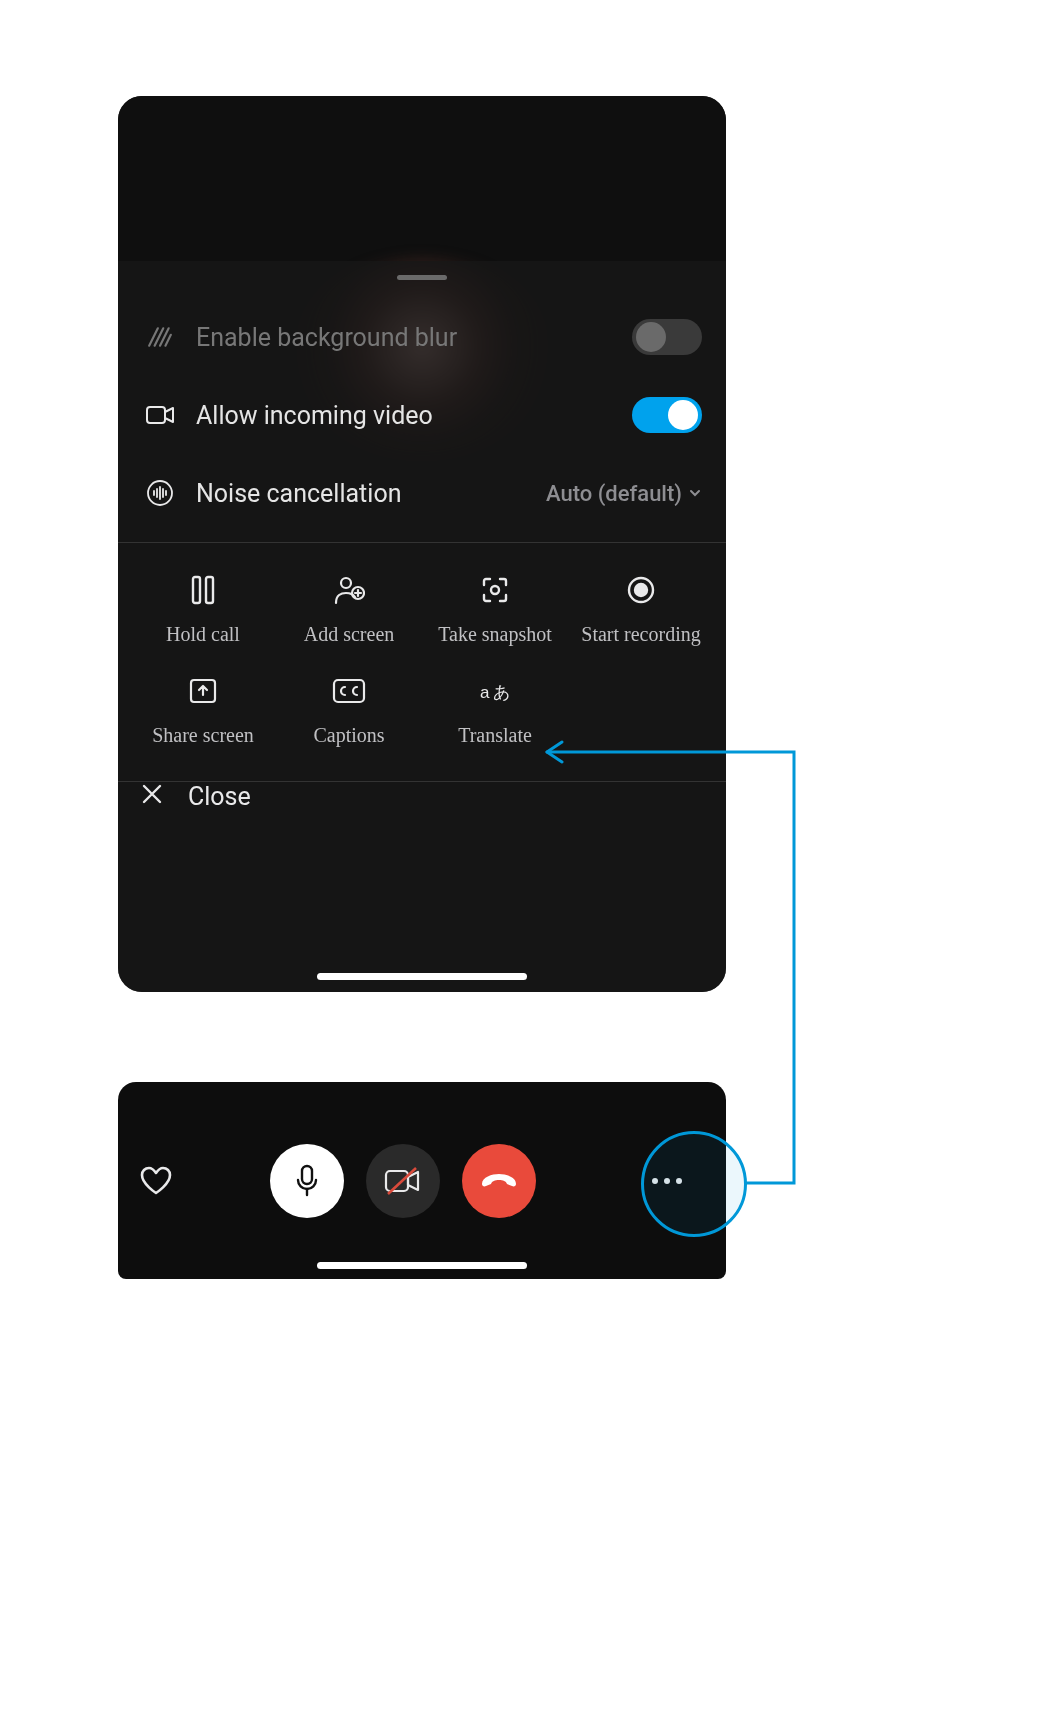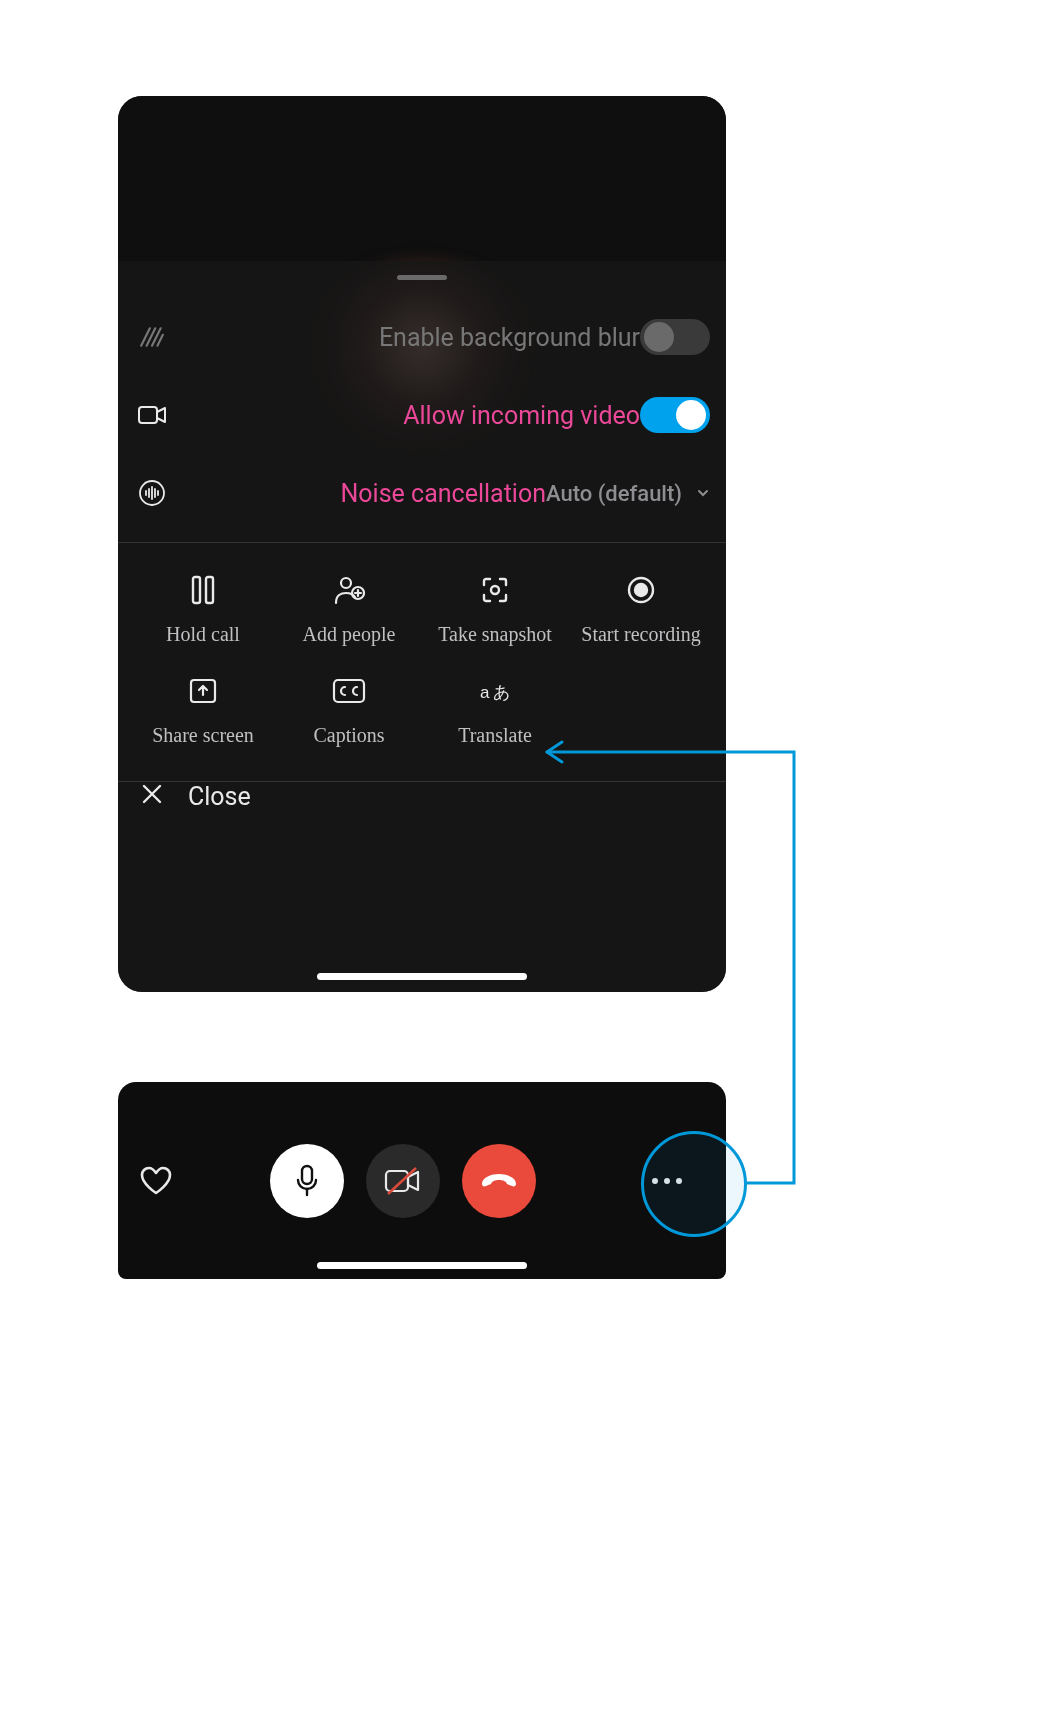--- a/index.html
+++ b/index.html
@@ -60,33 +60,32 @@
     height: 5px;
     background: #6a6a6a;
     border-radius: 3px;
     margin: 14px auto 18px;
     z-index: 3;
   }
   .option-row {
     display: flex;
     align-items: center;
     height: 78px;
-    padding: 0 16px;
-    text-align: right;
+    padding: 0 24px;
   }
   .option-icon {
     width: 36px;
     display: flex;
     justify-content: center;
     align-items: center;
   }
   .option-label {
     flex: 1;
     font-size: 25px;
-    color: #ec4899;
+    color: #e5e5e5;
     margin-left: 18px;
   }
   .disabled { color: #777; }
   .disabled .option-icon svg, .disabled svg { stroke: #777 !important; }
   .toggle {
     width: 70px;
     height: 36px;
     border-radius: 18px;
     position: relative;
   }
@@ -100,21 +99,21 @@
   .toggle.off { background: #3a3a3a; }
   .toggle.off .toggle-thumb { left: 4px; background: #6a6a6a; }
   .toggle.on { background: #00a2ed; }
   .toggle.on .toggle-thumb { right: 4px; background: #ffffff; }
   .dropdown-value {
     font-size: 22px;
     color: #8e8e92;
     font-weight: 500;
     display: inline-flex;
     align-items: center;
-    gap: 14px;
+    gap: 6px;
   }
   .divider {
     height: 1px;
     background: #333;
     margin: 10px 0 0;
   }
   
   .action-grid {
     display: grid;
     grid-template-columns: repeat(4, 1fr);
@@ -305,21 +304,21 @@
         </div>
         <div class="action-item">
           <span class="action-icon">
             <svg width="32" height="30" viewBox="0 0 32 30" fill="none" stroke="#e9e9ea" stroke-width="2.2" stroke-linecap="round">
               <circle cx="13" cy="8" r="5"></circle>
                 <path d="M3 28 C3 20 8 18 13 18 C17 18 20 19 22 22"></path>
               <circle cx="25" cy="18" r="6"></circle>
                 <path d="M25 15 V21 M22 18 H28"></path>
             </svg>
           </span>
-          <span class="action-label">Add people</span>
+          <span class="action-label">Add screen</span>
         </div>
         <div class="action-item">
           <span class="action-icon">
             <svg width="30" height="30" viewBox="0 0 30 30" fill="none" stroke="#e9e9ea" stroke-width="2.4" stroke-linecap="round">
               <path d="M4 10 V6 A2 2 0 0 1 6 4 H10"></path>
                 <path d="M20 4 H24 A2 2 0 0 1 26 6 V10"></path>
               <path d="M26 20 V24 A2 2 0 0 1 24 26 H20"></path>
                 <path d="M10 26 H6 A2 2 0 0 1 4 24 V20"></path>
               <circle cx="15" cy="15" r="4"></circle>
             </svg>

